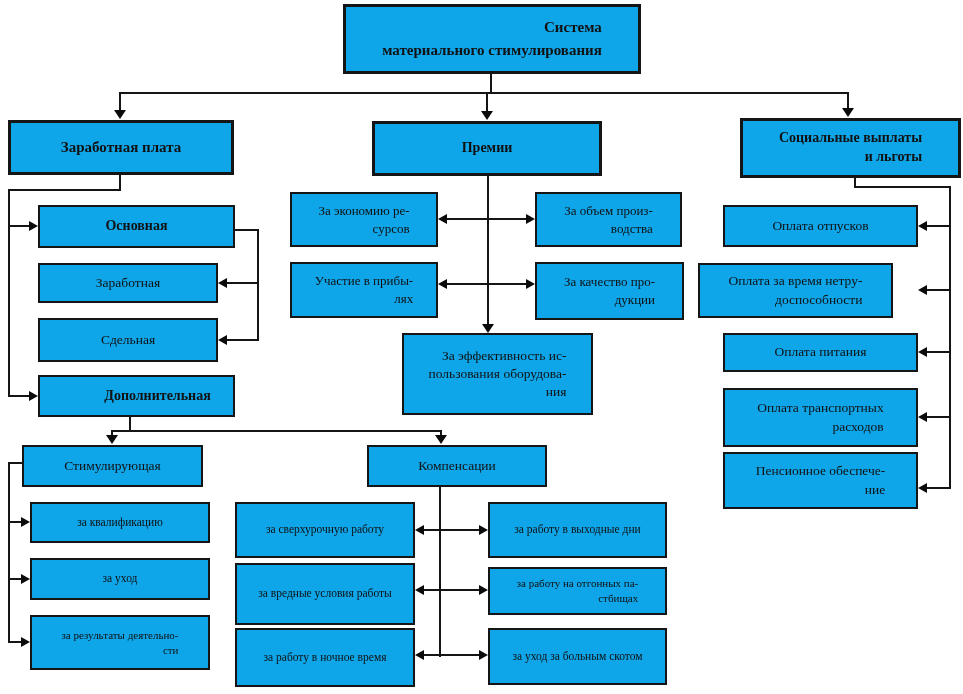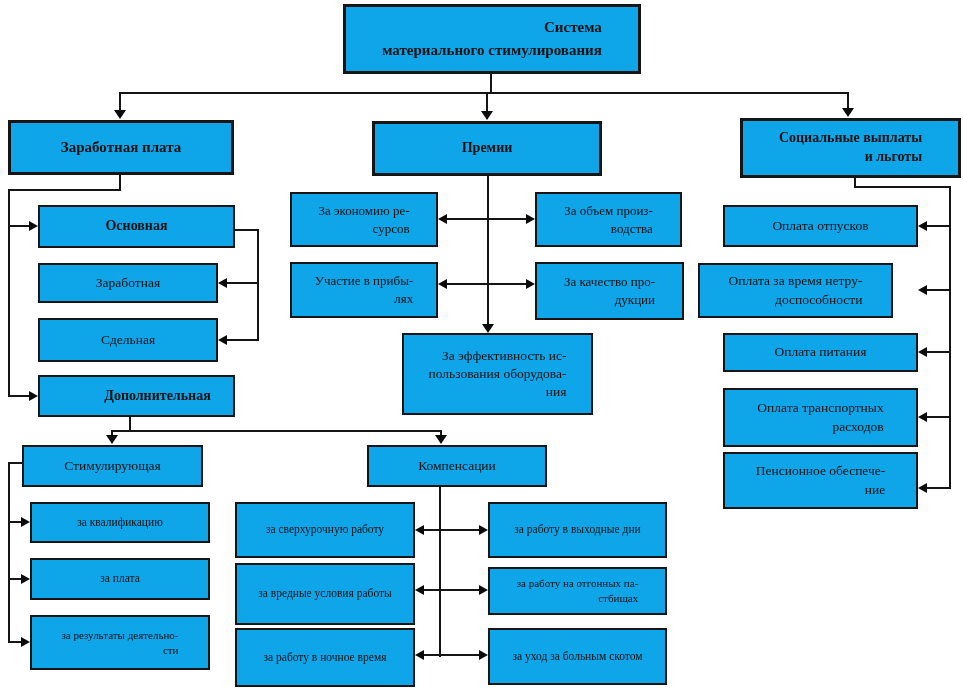--- a/index.html
+++ b/index.html
@@ -50,21 +50,21 @@
   <div class="box thick bold" style="left:740px;top:118px;width:221px;height:60px;font-size:14px;">Социальные выплаты
 и льготы</div>
 
   <div class="box bold" style="left:38px;top:205px;width:197px;height:43px;font-size:14px;">Основная</div>
   <div class="box" style="left:38px;top:263px;width:180px;height:40px;">Заработная</div>
   <div class="box" style="left:38px;top:318px;width:180px;height:44px;">Сдельная</div>
   <div class="box bold" style="left:38px;top:375px;width:197px;height:42px;font-size:14px;padding-left:48px;">Дополнительная</div>
 
   <div class="box" style="left:22px;top:445px;width:181px;height:42px;">Стимулирующая</div>
   <div class="box sm" style="left:30px;top:502px;width:180px;height:41px;">за квалификацию</div>
-  <div class="box sm" style="left:30px;top:558px;width:180px;height:42px;">за плата</div>
+  <div class="box sm" style="left:30px;top:558px;width:180px;height:42px;">за уход</div>
   <div class="box" style="left:290px;top:192px;width:148px;height:55px;font-size:13px;">За экономию ре-
 сурсов</div>
 
   <div class="box xs" style="left:30px;top:615px;width:180px;height:55px;">за результаты деятельно-
 сти</div>
   <div class="box" style="left:535px;top:192px;width:147px;height:55px;font-size:13px;">За объем произ-
 водства</div>
   <div class="box" style="left:290px;top:262px;width:148px;height:56px;font-size:13px;">Участие в прибы-
 лях</div>
   <div class="box" style="left:535px;top:262px;width:149px;height:58px;font-size:13px;">За качество про-

